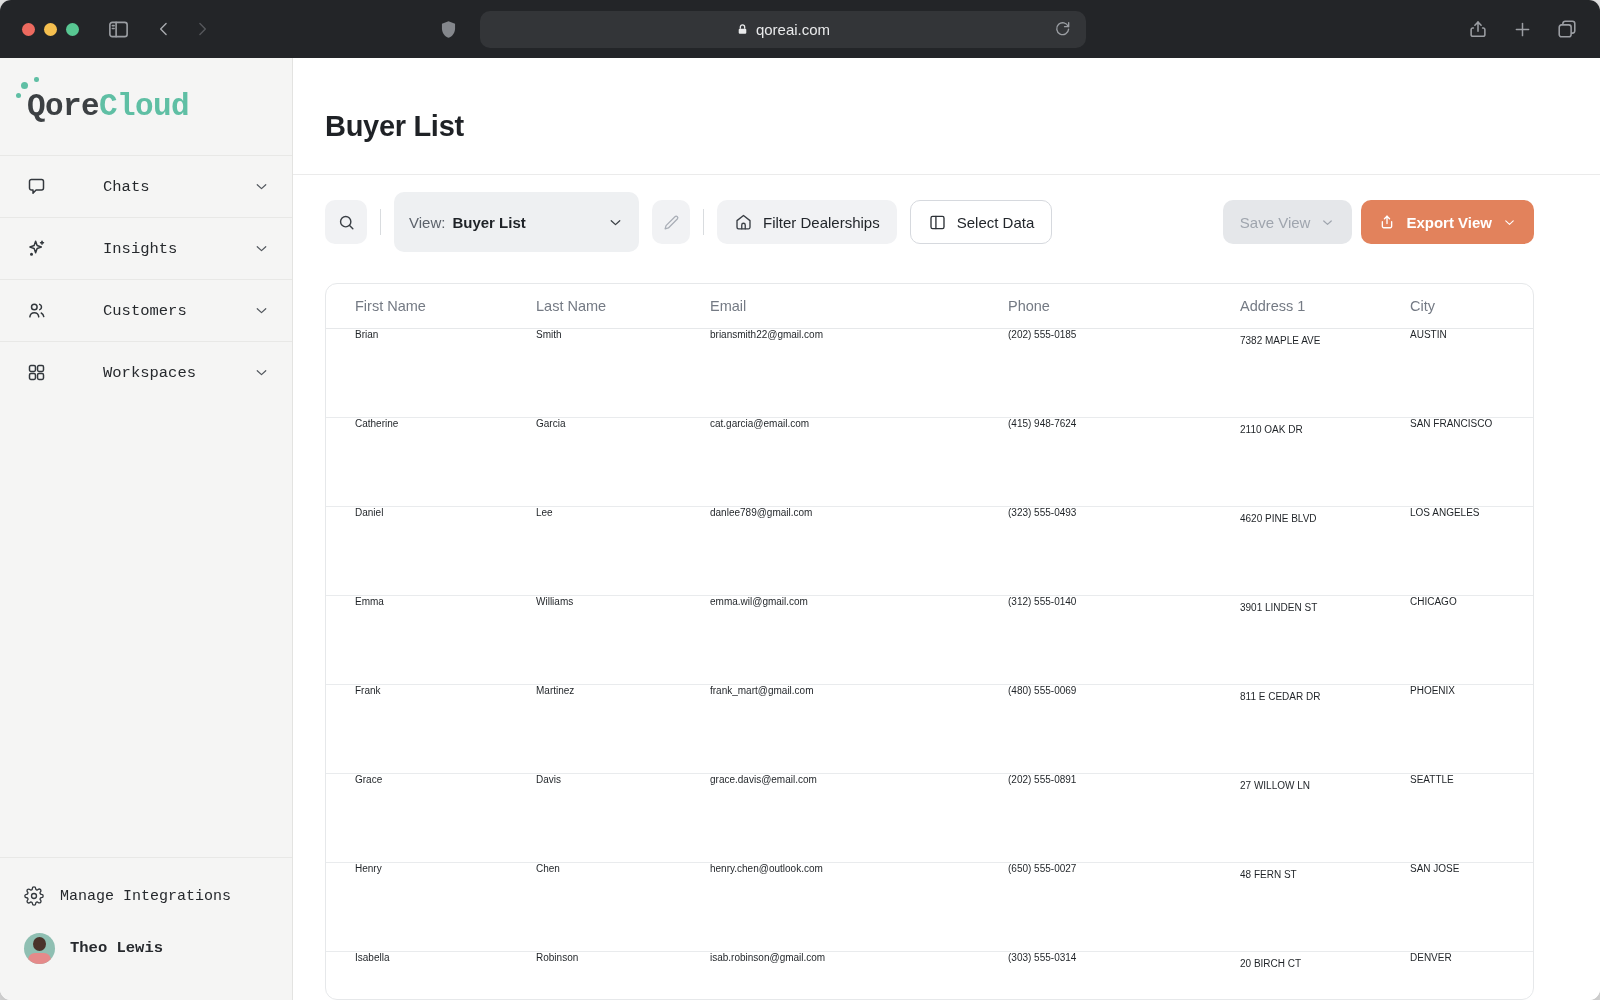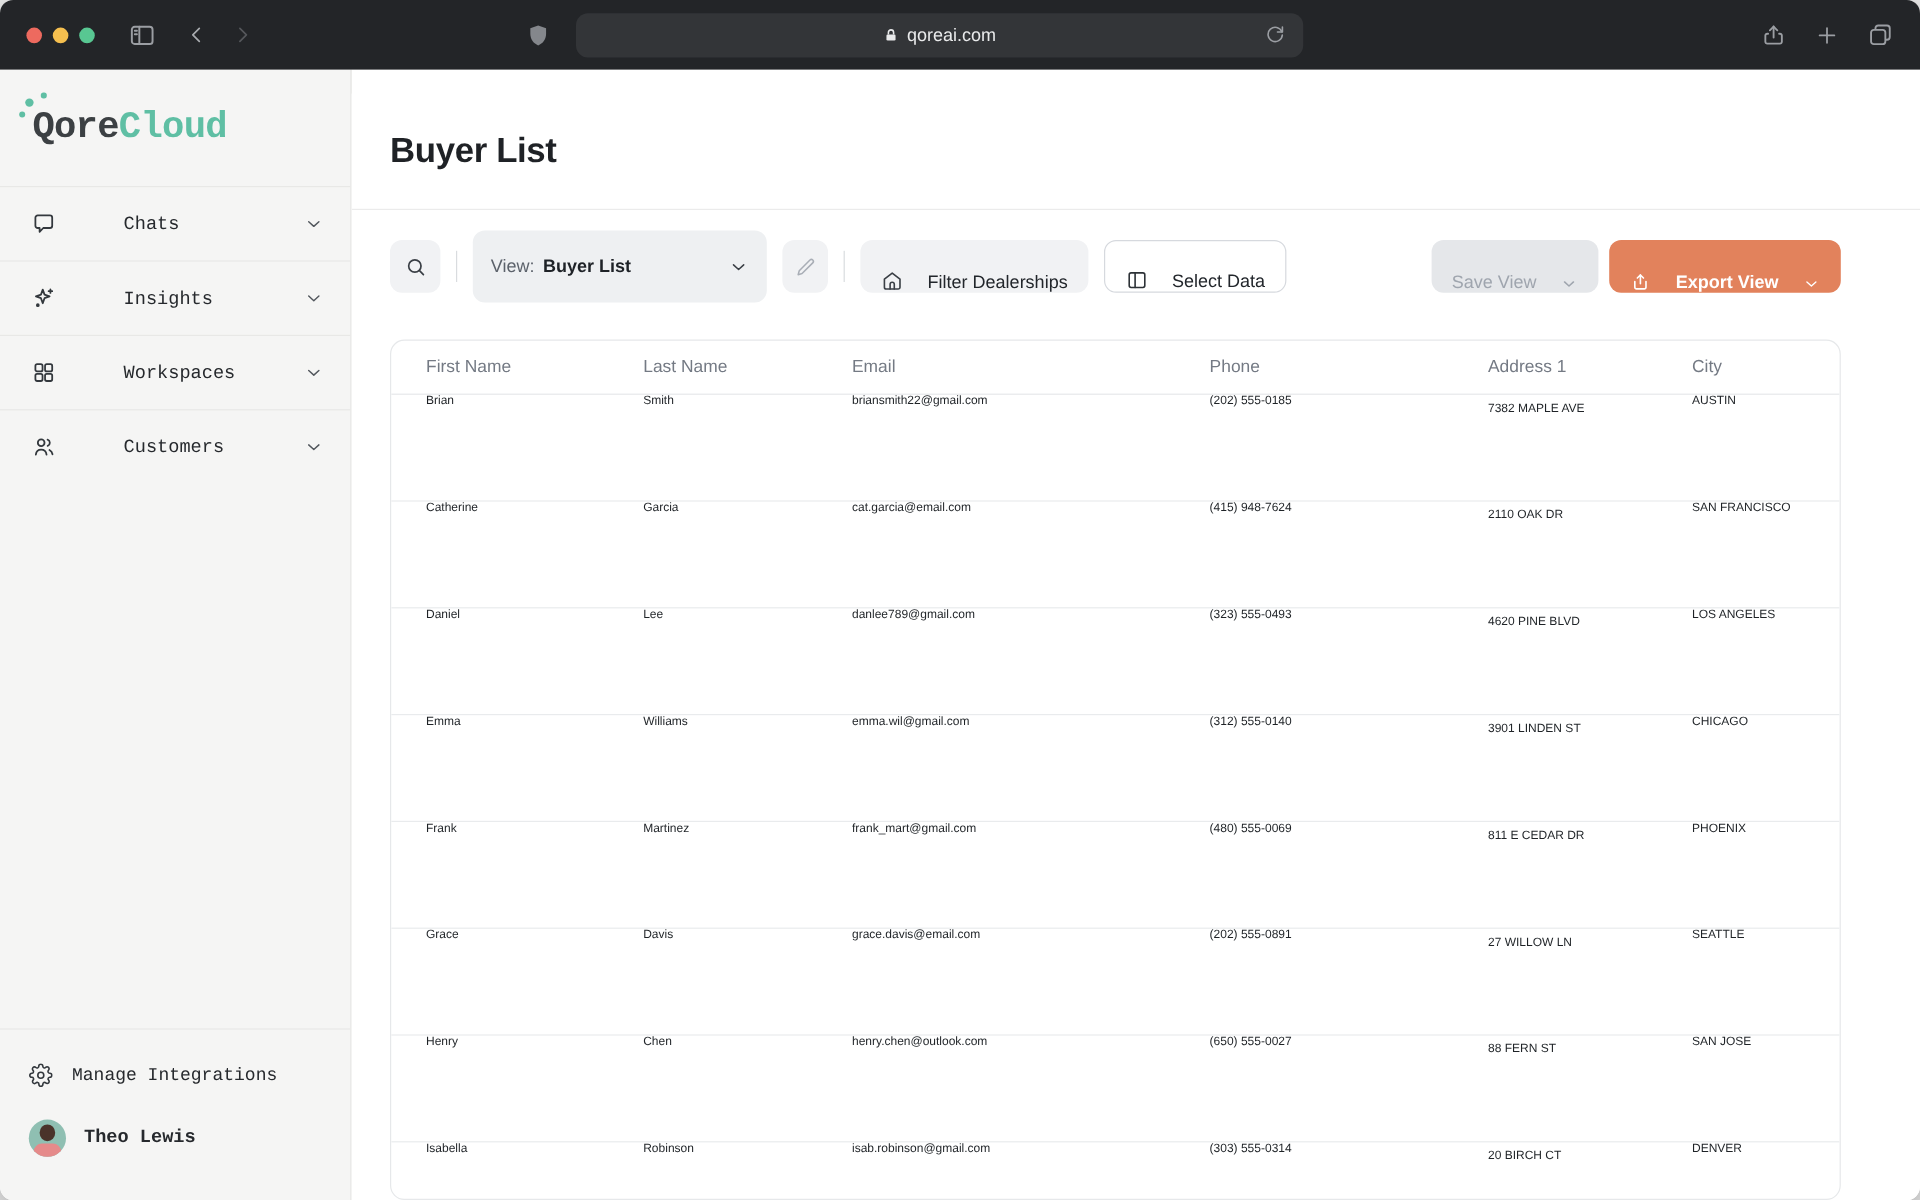--- a/index.html
+++ b/index.html
@@ -60,21 +60,21 @@
   .tb-div { width:1px; height:26px; background:#d9dcdf; flex:none; }
   .icon-btn { width:42px; height:44px; border-radius:10px; background:#f1f2f4; display:flex; align-items:center;
               justify-content:center; border:none; cursor:pointer; flex:none; }
   .icon-btn svg { stroke:#3a3f45; fill:none; stroke-width:1.8; stroke-linecap:round; stroke-linejoin:round; }
   .icon-btn.pencil { width:38px; } .icon-btn.pencil svg { stroke:#a9aeb6; }
   .view-pill { width:245px; height:60px; border-radius:10px; background:#eef0f2; display:flex; align-items:center;
                padding:0 15px; cursor:pointer; flex:none; }
   .view-pill .vlabel { font-size:15px; color:#5c626b; }
   .view-pill .vvalue { font-size:15px; color:#1e2227; font-weight:700; margin-left:7px; }
   .view-pill .chev { color:#3a3f45; }
-  .btn { height:44px; border-radius:10px; display:flex; align-items:flex-end; gap:20px; padding:0 17px; font-size:15px;
+  .btn { height:44px; border-radius:10px; display:flex; align-items:center; gap:10px; padding:0 17px; font-size:15px;
          font-weight:500; border:none; cursor:pointer; font-family:inherit; flex:none; }
   .btn svg { fill:none; stroke-linecap:round; stroke-linejoin:round; }
   .btn.gray { background:#f1f2f4; color:#22262b; }
   .btn.gray svg { stroke:#3a3f45; stroke-width:1.7; }
   .btn.outline { background:#fff; border:1px solid #d6d9de; color:#22262b; }
   .btn.outline svg { stroke:#2d3237; stroke-width:1.7; }
   .toolbar-right { margin-left:auto; display:flex; gap:9px; }
   .btn.disabled { background:#e5e7ea; color:#9fa5ae; cursor:default; }
   .btn.disabled .chev { color:#9fa5ae; }
   .btn.primary { background:#E2825C; color:#fff; font-weight:600; }
@@ -199,40 +199,40 @@
           </svg>
         <span class="nav-label">Insights</span>
         <span class="chev">
             <svg width="17" height="17" viewBox="0 0 24 24" fill="none" stroke-width="1.8" stroke-linecap="round" stroke-linejoin="round">
               <polyline points="6 9.5 12 15 18 9.5"></polyline>
             </svg>
           </span>
       </div>
       <div class="nav-item">
         <svg width="21" height="21" viewBox="0 0 24 24">
+            <circle cx="9.5" cy="8" r="3.2"></circle>
+            <path d="M4.4 19.3c.4-3 2.6-4.7 5.1-4.7s4.7 1.7 5.1 4.7"></path>
+            <path d="M15.6 5a3.2 3.2 0 0 1 .1 6"></path>
+            <path d="M17.4 14.9c1.6.8 2.6 2.2 2.9 4"></path>
+          </svg>
+        <span class="nav-label">Customers</span>
+        <span class="chev">
+            <svg width="17" height="17" viewBox="0 0 24 24" fill="none" stroke-width="1.8" stroke-linecap="round" stroke-linejoin="round">
+              <polyline points="6 9.5 12 15 18 9.5"></polyline>
+            </svg>
+          </span>
+      </div>
+      <div class="nav-item">
+        <svg width="21" height="21" viewBox="0 0 24 24">
             <rect x="4" y="4" width="6.8" height="6.8" rx="1.6"></rect>
             <rect x="13.2" y="4" width="6.8" height="6.8" rx="1.6"></rect>
             <rect x="4" y="13.2" width="6.8" height="6.8" rx="1.6"></rect>
             <rect x="13.2" y="13.2" width="6.8" height="6.8" rx="1.6"></rect>
           </svg>
         <span class="nav-label">Workspaces</span>
-        <span class="chev">
-            <svg width="17" height="17" viewBox="0 0 24 24" fill="none" stroke-width="1.8" stroke-linecap="round" stroke-linejoin="round">
-              <polyline points="6 9.5 12 15 18 9.5"></polyline>
-            </svg>
-          </span>
-      </div>
-      <div class="nav-item">
-        <svg width="21" height="21" viewBox="0 0 24 24">
-            <circle cx="9.5" cy="8" r="3.2"></circle>
-            <path d="M4.4 19.3c.4-3 2.6-4.7 5.1-4.7s4.7 1.7 5.1 4.7"></path>
-            <path d="M15.6 5a3.2 3.2 0 0 1 .1 6"></path>
-            <path d="M17.4 14.9c1.6.8 2.6 2.2 2.9 4"></path>
-          </svg>
-        <span class="nav-label">Customers</span>
         <span class="chev">
             <svg width="17" height="17" viewBox="0 0 24 24" fill="none" stroke-width="1.8" stroke-linecap="round" stroke-linejoin="round">
               <polyline points="6 9.5 12 15 18 9.5"></polyline>
             </svg>
           </span>
       </div>
 
       <div class="side-footer">
         <div class="foot-item">
           <svg width="20" height="20" viewBox="0 0 24 24">
@@ -385,21 +385,21 @@
               <div class="addr">27 WILLOW LN</div>
             </div>
             <div class="cell c6">SEATTLE</div>
           </div>
           <div class="t-row">
             <div class="cell c1">Henry</div>
             <div class="cell c2">Chen</div>
             <div class="cell c3">henry.chen@outlook.com</div>
             <div class="cell c4">(650) 555-0027</div>
             <div class="cell c5">
-              <div class="addr">88 FERN ST</div>
+              <div class="addr">48 FERN ST</div>
             </div>
             <div class="cell c6">SAN JOSE</div>
           </div>
           <div class="t-row">
             <div class="cell c1">Isabella</div>
             <div class="cell c2">Robinson</div>
             <div class="cell c3">isab.robinson@gmail.com</div>
             <div class="cell c4">(303) 555-0314</div>
             <div class="cell c5">
               <div class="addr">20 BIRCH CT</div>

